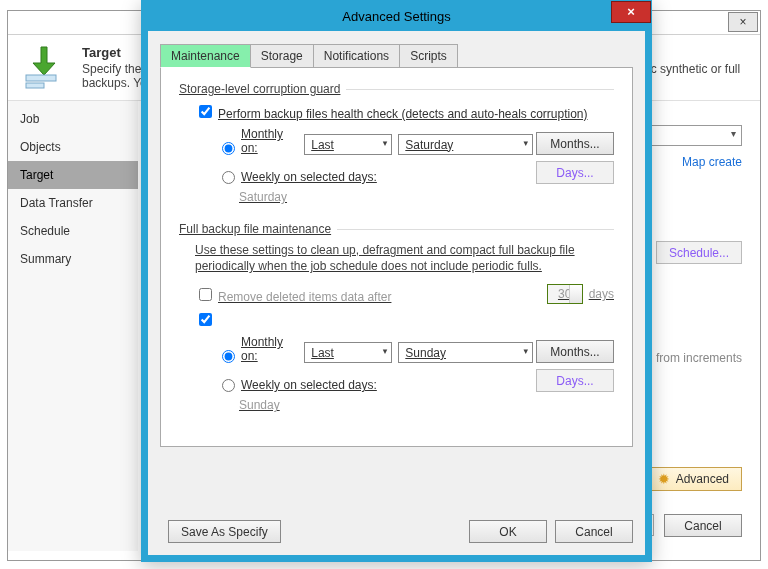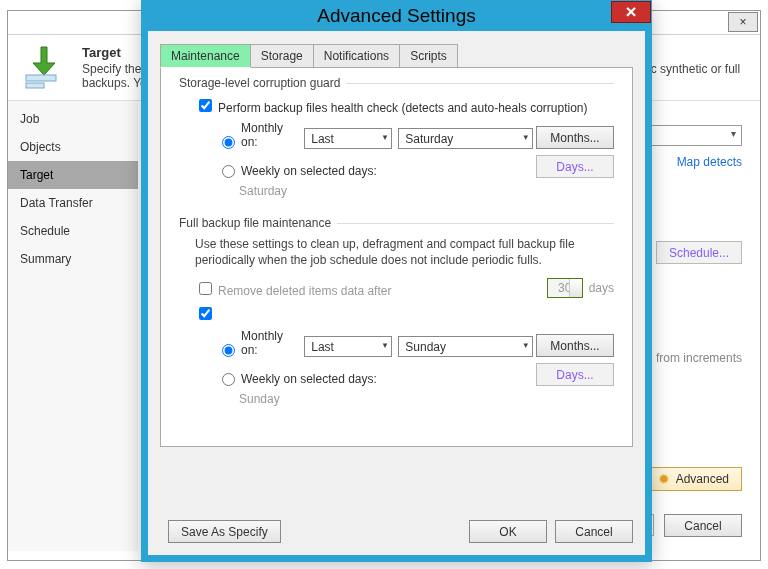--- a/index.html
+++ b/index.html
@@ -154,21 +154,21 @@
     box-shadow: 0 4px 18px rgba(0,0,0,0.25);
   }
   .dialog-titlebar {
     height: 30px;
     background: #2aa4d4;
     color: #000;
     display: flex;
     align-items: center;
     justify-content: center;
     position: relative;
-    font-size: 19px;
+    font-size: 13px;
   }
   .dialog-titlebar .close {
     position: absolute; right: 0; top: 0;
     width: 40px; height: 22px;
     background: #c9302c;
     color: #fff;
     text-align: center;
     line-height: 20px;
     font-weight: bold;
     cursor: pointer;
@@ -202,23 +202,24 @@
     background: #86efac;
     position: relative;
     top: 1px;
     border-bottom: 1px solid #fff;
     z-index: 3;
   }
   .tabpage {
     border: 1px solid #aaa;
     background: #fff;
     height: 380px;
-    padding: 0 18px;
+    padding: 6px 18px;
     position: relative;
     z-index: 1;
+    text-decoration: underline;
   }
   .group-label {
     color: #444;
     margin: 8px 0 6px 0;
     position: relative;
     font-size: 12px;
   }
   .group-label::after {
     content: "";
     position: absolute;
@@ -315,21 +316,21 @@
     <div class="wizard-nav">
       <div class="wizard-nav-item">Job</div>
       <div class="wizard-nav-item">Objects</div>
       <div class="wizard-nav-item active">Target</div>
       <div class="wizard-nav-item">Data Transfer</div>
       <div class="wizard-nav-item">Schedule</div>
       <div class="wizard-nav-item">Summary</div>
     </div>
     <div class="wizard-content">
       <div class="bg-combo"></div>
-      <div class="bg-link">Map detects</div>
+      <div class="bg-link">Map create</div>
       <div class="rt-btn bg-schedule-btn"><div class="btn disabled">Schedule...</div></div>
       <div class="bg-note">from increments</div>
       <div class="bg-advanced">
         <span class="gear">✹</span>
         <span>Advanced</span>
       </div>
       <div class="wizard-footer">
         <div class="smallbox"></div>
         <div class="btn">Cancel</div>
       </div>

